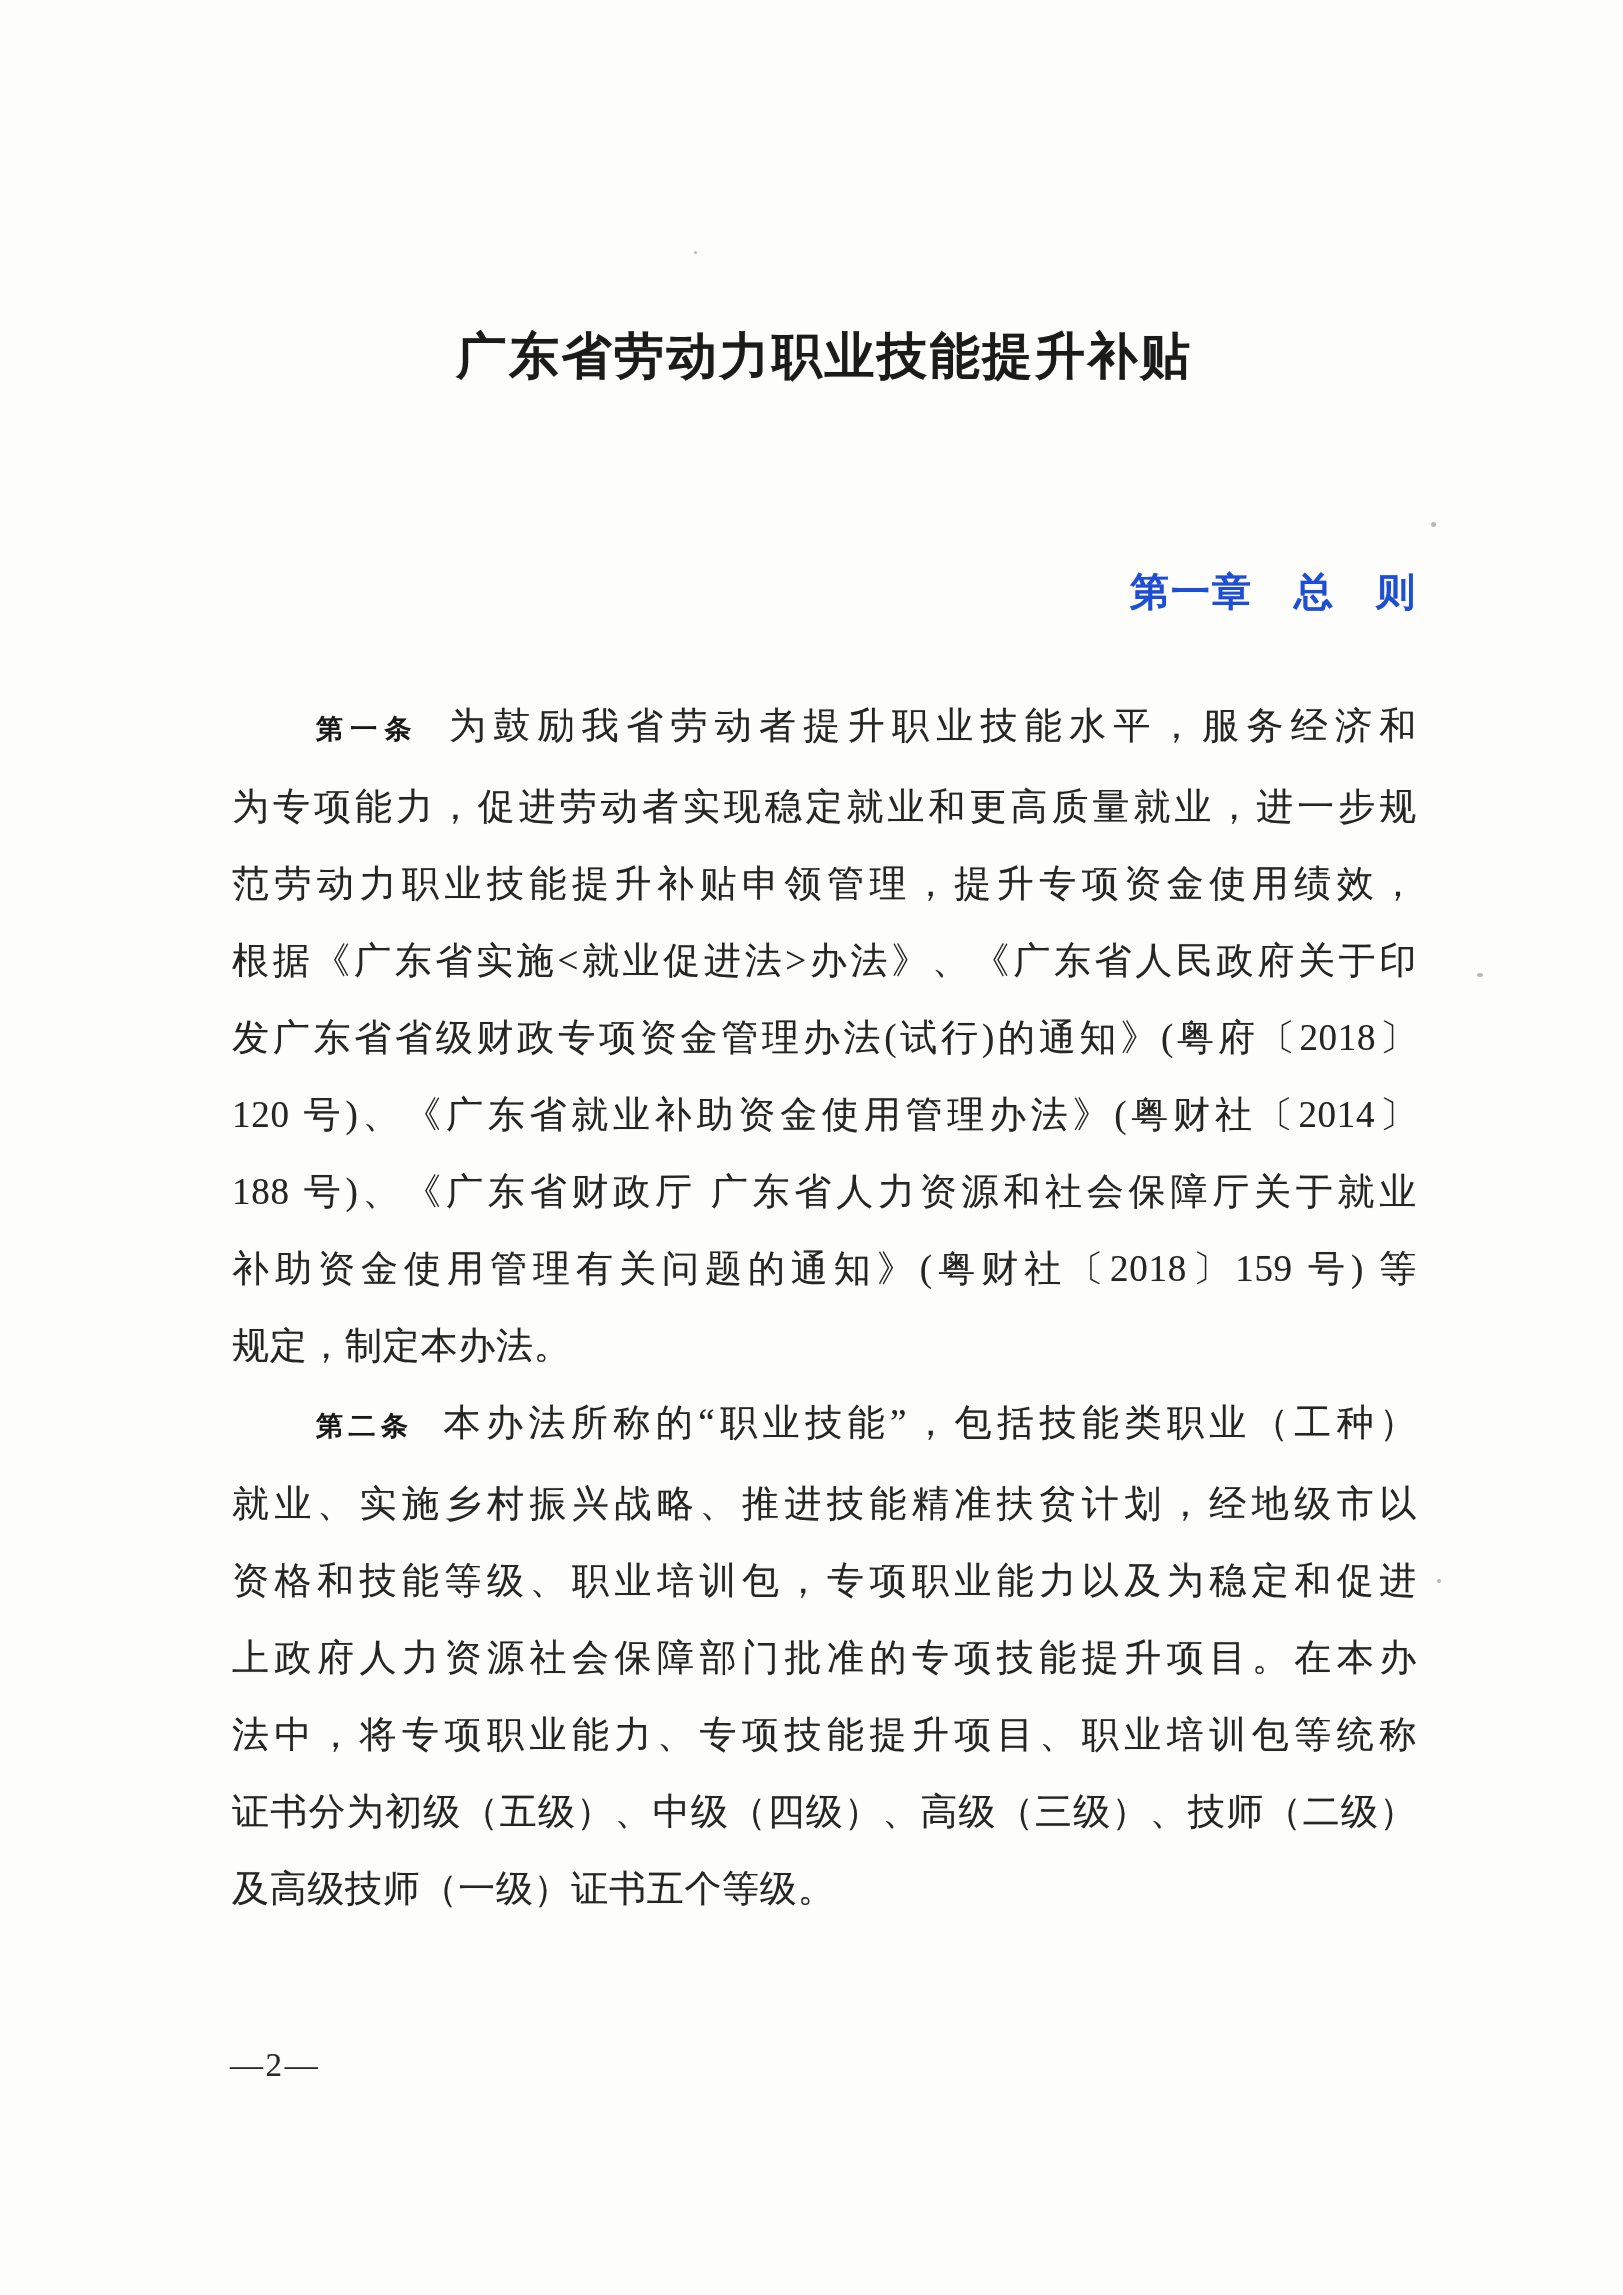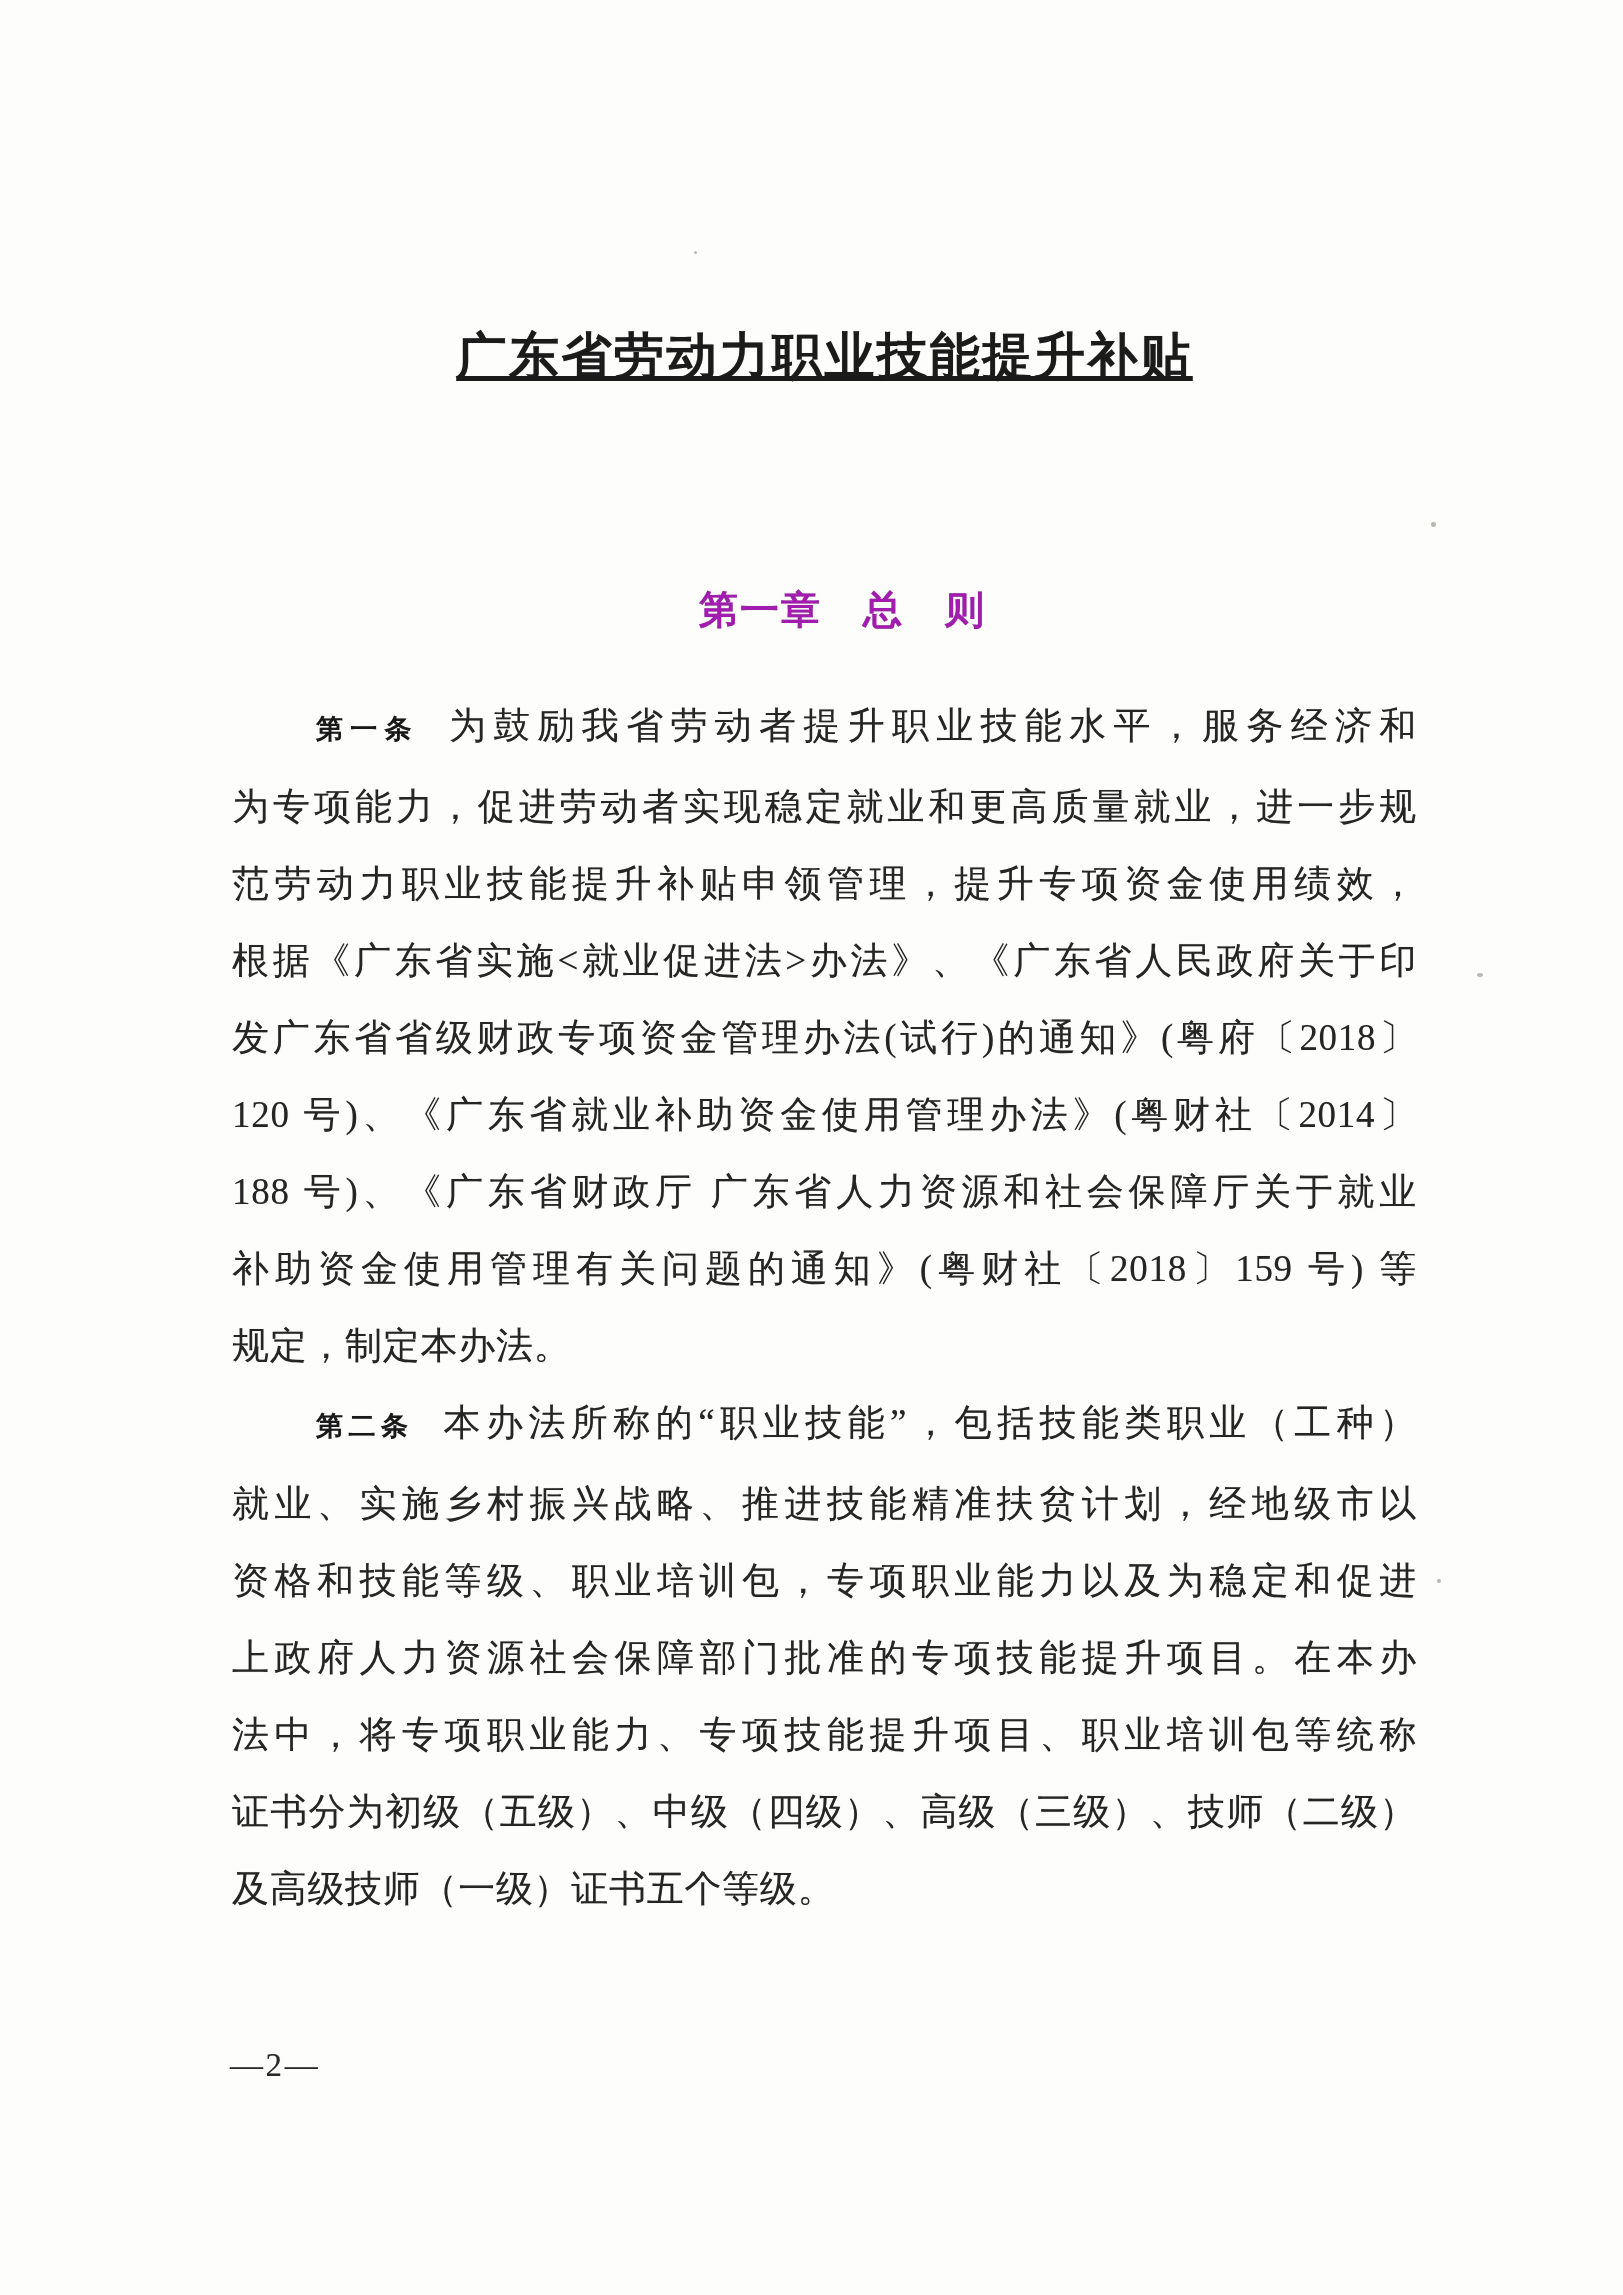--- a/index.html
+++ b/index.html
@@ -26,35 +26,34 @@
     width: 1185px;
     margin: 0;
     text-align: center;
     font-family: "Liberation Serif", "DejaVu Serif", serif;
     font-weight: 700;
     font-size: 50px;
     line-height: 81px;
     letter-spacing: 2.6px;
     color: #1b1b1b;
     text-shadow: 0 0 0.7px rgba(20,20,20,0.45);
-    text-decoration: underline;
   }
   .chapter-heading {
     position: absolute;
     top: 568px;
     left: 232px;
     width: 1185px;
-    margin: 18px;
-    text-align: center;
+    margin: 0;
+    text-align: right;
     font-family: "Liberation Serif", "DejaVu Serif", serif;
     font-weight: 700;
     font-size: 39px;
     line-height: 48px;
     letter-spacing: 2px;
-    color: #a21caf;
+    color: #1d4ed8;
     text-shadow: 0 0 0.7px rgba(20,20,20,0.4);
   }
   .doc-body {
     position: absolute;
     top: 687px;
     left: 232px;
     width: 1185px;
     font-size: 37px;
     line-height: 77px;
     letter-spacing: 0.7px;

